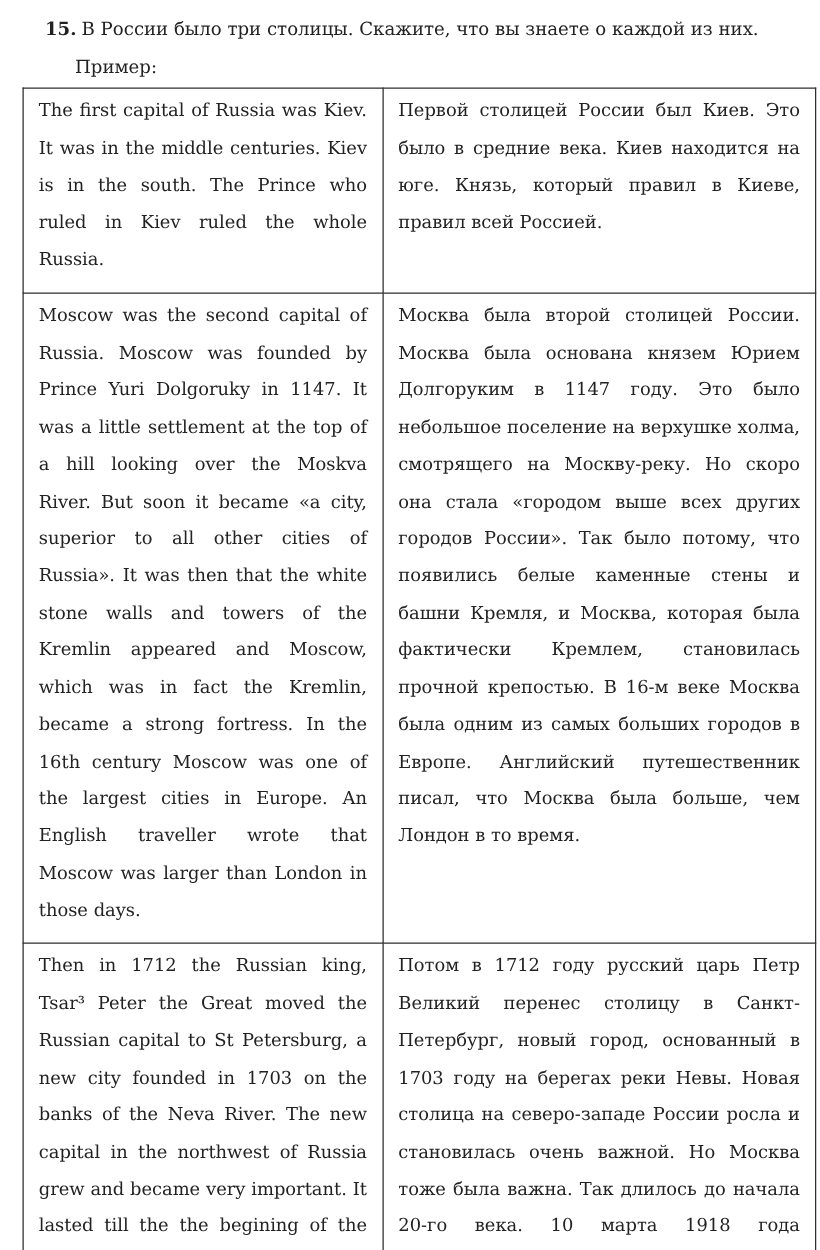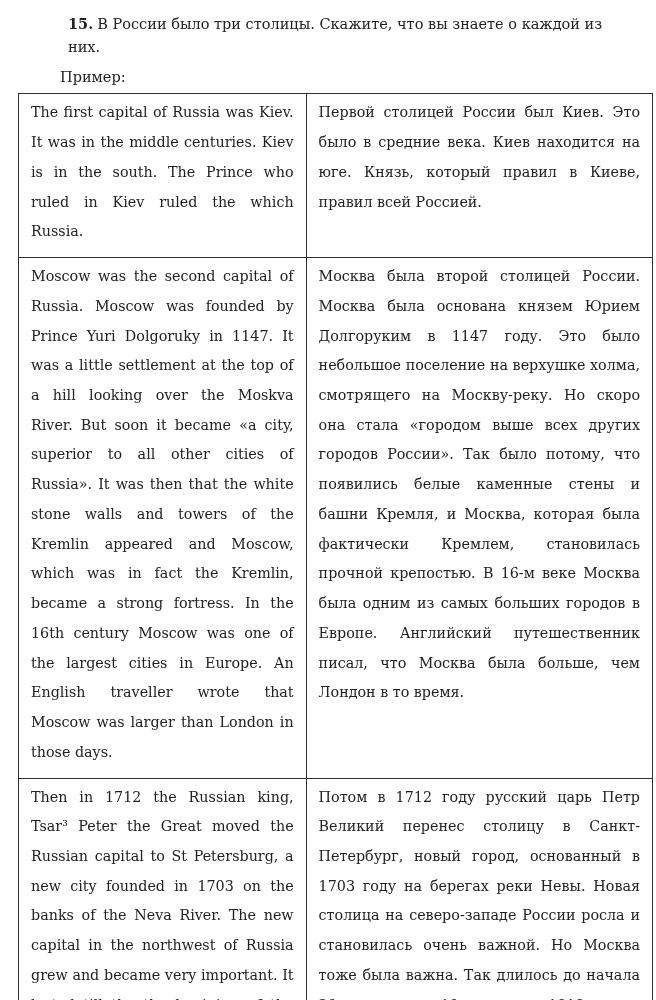--- a/index.html
+++ b/index.html
@@ -15,21 +15,21 @@
     -webkit-font-smoothing: antialiased;
   }
   .page {
     box-sizing: border-box;
     width: 656px;
     min-height: 1000px;
     padding: 8px 0 12px 0;
     background: #ffffff;
   }
   .exercise-head {
-    margin: 4px 0 0 68px;
+    margin: 4px 0 0 36px;
     padding-right: 28px;
     font-size: 14.5px;
     line-height: 1.6;
   }
   .exercise-head .num {
     font-weight: bold;
     margin-right: 4px;
   }
   .example-label {
     margin: 10px 0 8px 60px;
@@ -61,21 +61,21 @@
 
   <div class="exercise-head">
     <span class="num">15.</span><span>В России было три столицы. Скажите, что вы знаете о каждой из них.</span>
   </div>
 
   <div class="example-label">Пример:</div>
 
   <table class="trans-table">
     <tbody>
       <tr>
-        <td class="col-en" lang="en">The first capital of Russia was Kiev. It was in the middle centuries. Kiev is in the south. The Prince who ruled in Kiev ruled the which Russia.</td>
+        <td class="col-en" lang="en">The first capital of Russia was Kiev. It was in the middle centuries. Kiev is in the south. The Prince who ruled in Kiev ruled the whole Russia.</td>
         <td class="col-ru" lang="ru">Первой столицей России был Киев. Это было в средние века. Киев находится на юге. Князь, который правил в Киеве, правил всей Россией.</td>
       </tr>
       <tr>
         <td class="col-en" lang="en">Moscow was the second capital of Russia. Moscow was founded by Prince Yuri Dolgoruky in 1147. It was a little settlement at the top of a hill looking over the Moskva River. But soon it became «a city, superior to all other cities of Russia». It was then that the white stone walls and towers of the Kremlin appeared and Moscow, which was in fact the Kremlin, became a strong fortress. In the 16th century Moscow was one of the largest cities in Europe. An English traveller wrote that Moscow was larger than London in those days.</td>
         <td class="col-ru" lang="ru">Москва была второй столицей России. Москва была основана князем Юрием Долгоруким в 1147 году. Это было небольшое поселение на верхушке холма, смотрящего на Москву-реку. Но скоро она стала «городом выше всех других городов России». Так было потому, что появились белые каменные стены и башни Кремля, и Москва, которая была фактически Кремлем, становилась прочной крепостью. В 16-м веке Москва была одним из самых больших городов в Европе. Английский путешественник писал, что Москва была больше, чем Лондон в то время.</td>
       </tr>
       <tr>
         <td class="col-en" lang="en">Then in 1712 the Russian king, Tsar³ Peter the Great moved the Russian capital to St Petersburg, a new city founded in 1703 on the banks of the Neva River. The new capital in the northwest of Russia grew and became very important. It lasted till the the begining of the 20th century. On March 10, 1918 a special train left St.Petersburg for Moscow. The government of the country moved to the old Russian town and Moscow again became the capital of Russia.</td>
         <td class="col-ru" lang="ru">Потом в 1712 году русский царь Петр Великий перенес столицу в Санкт-Петербург, новый город, основанный в 1703 году на берегах реки Невы. Новая столица на северо-западе России росла и становилась очень важной. Но Москва тоже была важна. Так длилось до начала 20-го века. 10 марта 1918 года специальный поезд выехал из Санкт-Петербурга в Москву. Правительство страны переехало в старый русский город, и Москва снова стала столицей России.</td>
       </tr>

